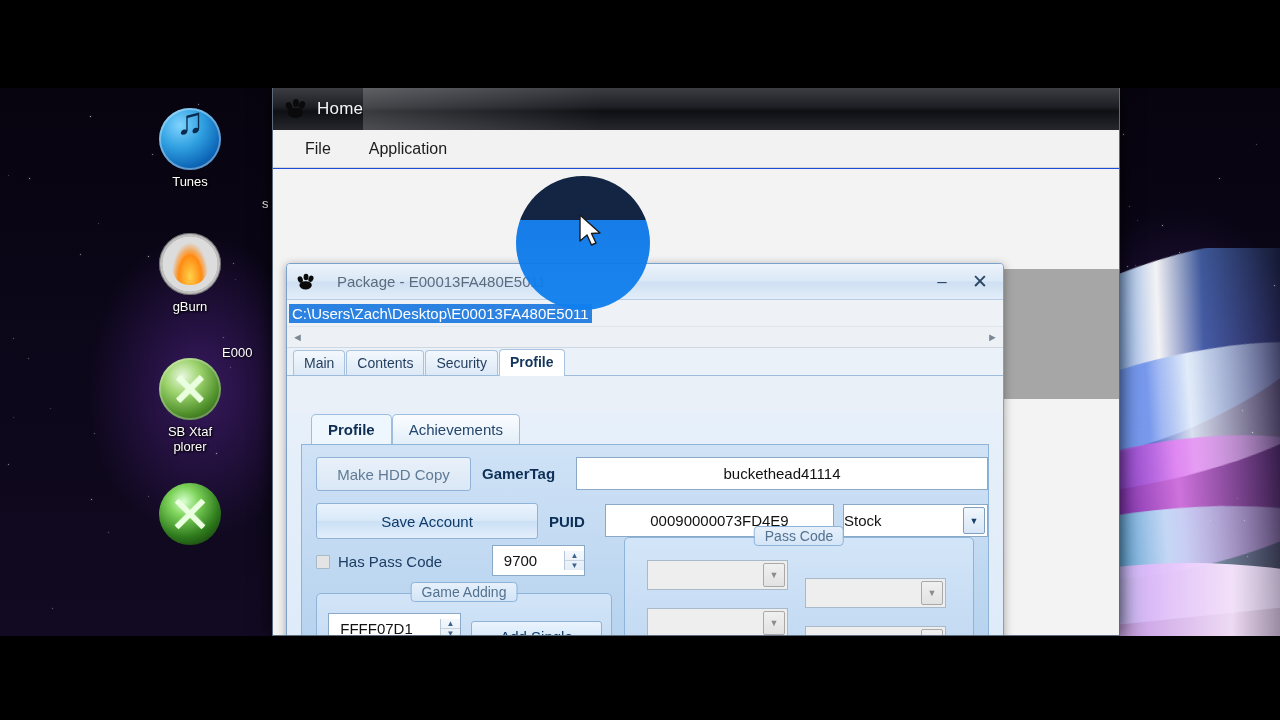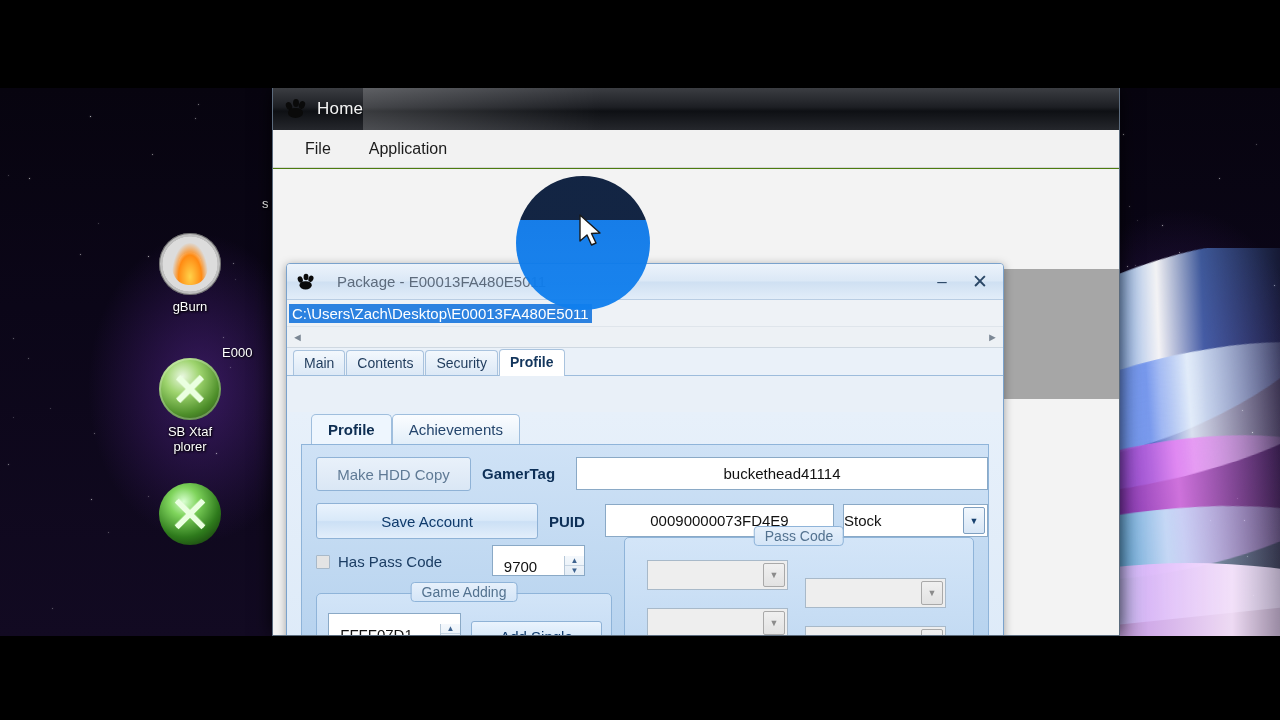--- a/index.html
+++ b/index.html
@@ -115,21 +115,21 @@
     background:
       linear-gradient(45deg, transparent 44%, #eaffe0 46% 54%, transparent 57%),
       linear-gradient(-45deg, transparent 44%, #eaffe0 46% 54%, transparent 57%);
   }
 
   
   #home-window {
     position: absolute;
     left: 272px; top: 0px;
     width: 848px; height: 548px;
-    background: #4d7c0f;
+    background: #1d4ed8;
     border: 1px solid #5b6b7d;
     border-top: none;
     box-shadow: 0 0 18px rgba(0,0,0,.8);
     overflow: hidden;
   }
   #home-titlebar {
     height: 42px;
     background: linear-gradient(180deg,#3b3d42 0%, #1d1f24 45%, #0e1014 55%, #25272c 100%);
     display: flex; align-items: center;
     padding-left: 12px;
@@ -305,21 +305,21 @@
   .txt {
     background: #ffffff;
     border: 1px solid #8aa9c6;
     color: #111;
     font-size: 15px;
     display:flex; align-items:center; justify-content:center;
   }
   .lbl-bold { color:#0d2f57; font-weight:bold; font-size:15px; }
 
   .spinner {
-    display:flex; align-items:flex-end;
+    display:flex; align-items:center;
     border: 1px solid #8aa9c6; background:#fff;gap:16px;
   }
   .spinner .val { flex:1; display:flex; align-items:center; justify-content:center; font-size:15px; color:#111; }
   .spinner .arrows {
     width: 20px; border-left:1px solid #b7c8d8;
     display:flex; flex-direction:column;
     background: linear-gradient(180deg,#f4f8fc,#e4edf6);
   }
   .spinner .arrows span {
     flex:1; display:flex; align-items:center; justify-content:center;
@@ -566,20 +566,24 @@
     </div>
 
     <div id="artwork">
       <div class="swoosh" style="left:-60px;top:20px;width:420px;height:170px;background:linear-gradient(110deg,rgba(255,255,255,0) 0%,rgba(140,190,255,.85) 42%,rgba(255,255,255,.95) 52%,rgba(90,140,230,.6) 62%,rgba(255,255,255,0) 85%);transform:rotate(-22deg);"></div>
       <div class="swoosh" style="left:-30px;top:110px;width:400px;height:120px;background:linear-gradient(100deg,rgba(255,255,255,0) 0%,rgba(90,130,235,.75) 45%,rgba(235,245,255,.9) 55%,rgba(255,255,255,0) 82%);transform:rotate(-14deg);"></div>
       <div class="swoosh" style="left:-40px;top:195px;width:400px;height:130px;background:linear-gradient(95deg,rgba(255,255,255,0) 0%,rgba(150,60,200,.8) 40%,rgba(235,130,245,.85) 55%,rgba(255,255,255,0) 85%);transform:rotate(-10deg);"></div>
       <div class="swoosh" style="left:-50px;top:262px;width:420px;height:110px;background:linear-gradient(92deg,rgba(255,255,255,0) 0%,rgba(60,200,220,.7) 38%,rgba(200,245,255,.8) 52%,rgba(255,255,255,0) 86%);transform:rotate(-6deg);border-radius:50% 50% 0 0;"></div>
       <div class="swoosh" style="left:-20px;top:315px;width:420px;height:120px;background:linear-gradient(90deg,rgba(255,255,255,0) 0%,rgba(225,185,250,.92) 40%,rgba(250,230,255,.95) 60%,rgba(255,255,255,0) 90%);border-radius:60% 60% 0 0;"></div>
     </div>
 
+    <div class="desk-icon" style="left:142px; top:20px;">
+      <div class="glyph ic-itunes"></div>
+      <span class="lbl">Tunes</span>
+    </div>
     <div class="desk-icon" style="left:142px; top:145px;">
       <div class="glyph ic-imgburn"></div>
       <span class="lbl">gBurn</span>
     </div>
     <div class="desk-icon" style="left:142px; top:270px;">
       <div class="glyph ic-xtaf"></div>
       <span class="lbl" style="white-space:pre-line;">SB Xtaf
 plorer</span>
     </div>
     <div class="desk-icon" style="left:142px; top:395px;">

